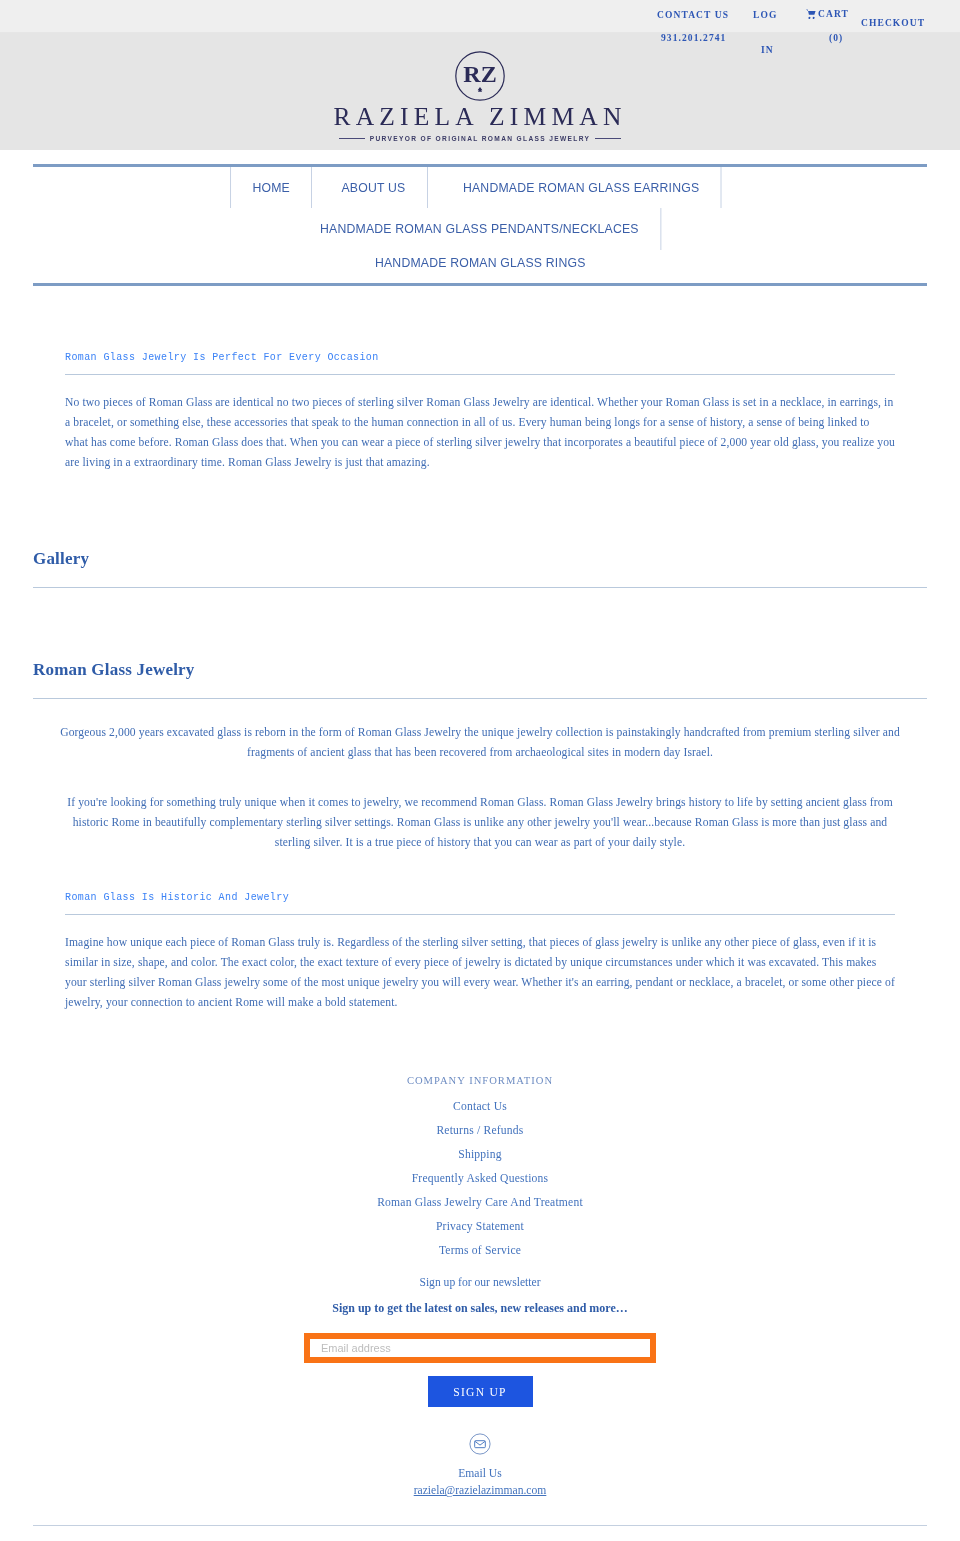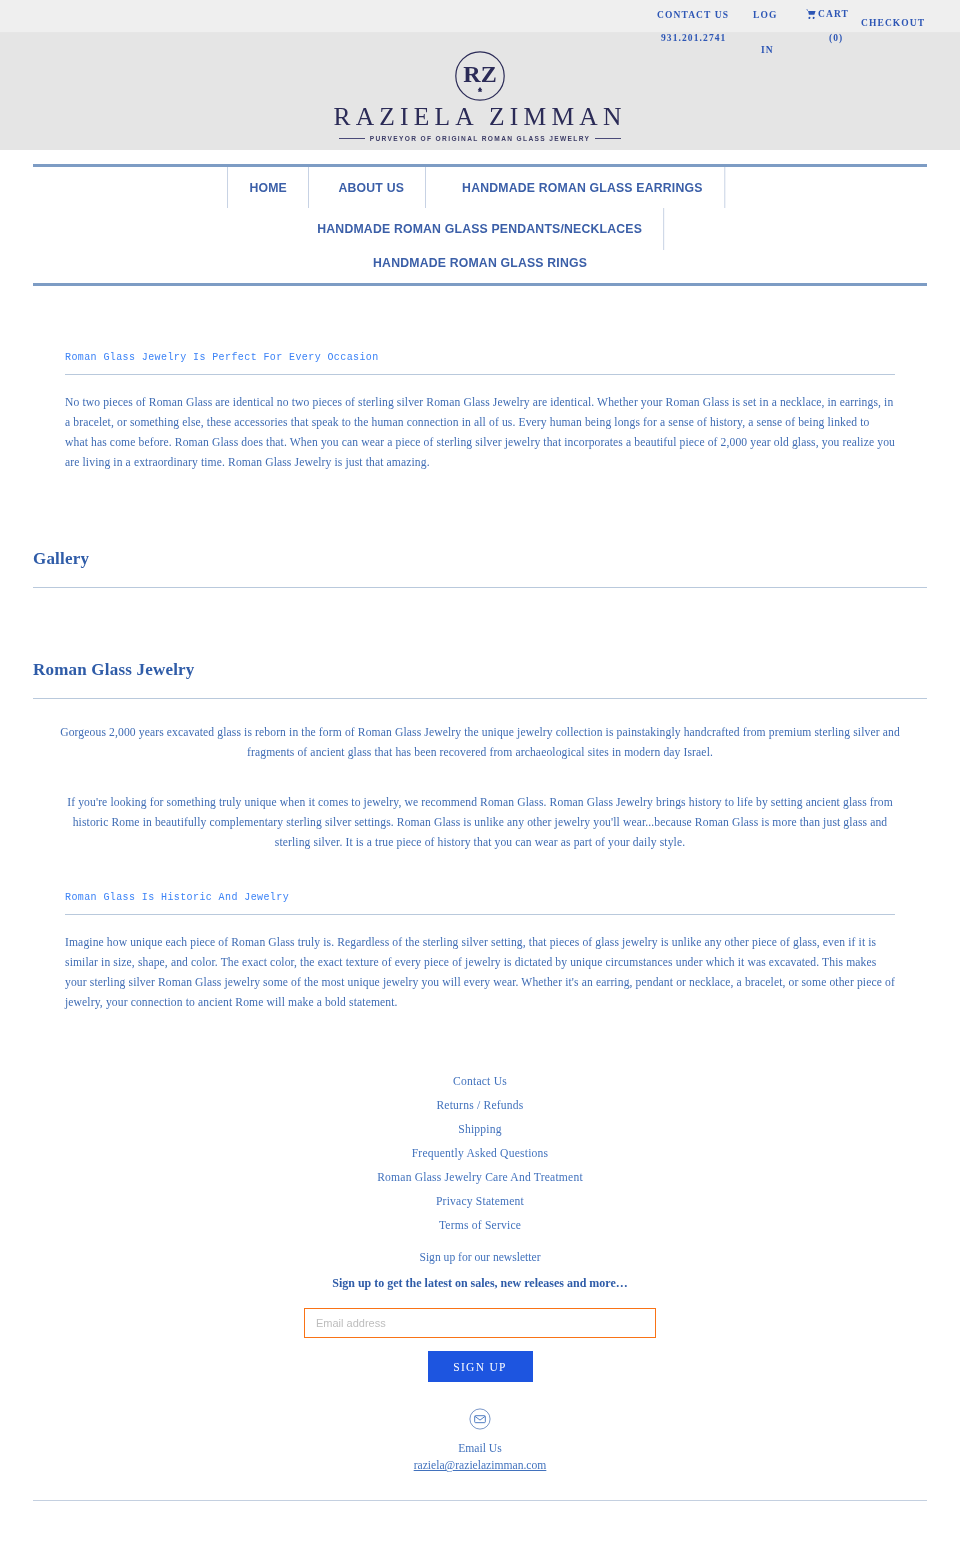--- a/index.html
+++ b/index.html
@@ -85,21 +85,20 @@
     white-space: nowrap;
   }
 
   
   .nav-block {
     width: 894px;
     margin: 14px auto 0 auto;
     border-top: 3px solid #7d9cc4;
     border-bottom: 3px solid #7d9cc4;
     padding: 0;
-    font-weight: bold;
   }
   .nav-row {
     display: flex;
     justify-content: center;
     align-items: stretch;
     flex-wrap: wrap;
   }
   .nav-item {
     font-family: "Liberation Sans Narrow", "Liberation Sans", sans-serif;
     font-size: 13.2px;
@@ -197,21 +196,21 @@
   }
   .news-form {
     margin-top: 17px;
     display: flex;
     flex-direction: column;
     align-items: center;
   }
   .email-input {
     width: 352px;
     height: 30px;
-    border: 1px solid #f97316;
+    border: 6px solid #f97316;
     background: #fff;
     font-family: "Liberation Sans", sans-serif;
     font-size: 11px;
     color: #444;
     padding: 0 11px;
     outline: none;
   }
   .email-input::placeholder { color: #bdbdbd; }
   .signup-btn {
     margin-top: 13px;
@@ -313,20 +312,21 @@
   <p class="body-copy center">Gorgeous 2,000 years excavated glass is reborn in the form of Roman Glass Jewelry the unique jewelry collection is painstakingly handcrafted from premium sterling silver and fragments of ancient glass that has been recovered from archaeological sites in modern day Israel.</p>
   <p class="body-copy center">If you're looking for something truly unique when it comes to jewelry, we recommend Roman Glass. Roman Glass Jewelry brings history to life by setting ancient glass from historic Rome in beautifully complementary sterling silver settings. Roman Glass is unlike any other jewelry you'll wear...because Roman Glass is more than just glass and sterling silver. It is a true piece of history that you can wear as part of your daily style.</p>
 
   <div class="sec-gap"></div>
   <h2 class="sec-heading-left">Roman Glass Is Historic And Jewelry</h2>
   <div class="rule-thin"></div>
   <p class="body-copy">Imagine how unique each piece of Roman Glass truly is. Regardless of the sterling silver setting, that pieces of glass jewelry is unlike any other piece of glass, even if it is similar in size, shape, and color. The exact color, the exact texture of every piece of jewelry is dictated by unique circumstances under which it was excavated. This makes your sterling silver Roman Glass jewelry some of the most unique jewelry you will every wear. Whether it's an earring, pendant or necklace, a bracelet, or some other piece of jewelry, your connection to ancient Rome will make a bold statement.</p>
 </main>
 
 <footer class="footer">
+  <div class="foot-title">COMPANY INFORMATION</div>
 
   <a class="foot-link" href="#">Contact Us</a>
   <a class="foot-link" href="#">Returns / Refunds</a>
   <a class="foot-link" href="#">Shipping</a>
   <a class="foot-link" href="#">Frequently Asked Questions</a>
   <a class="foot-link" href="#">Roman Glass Jewelry Care And Treatment</a>
   <a class="foot-link" href="#">Privacy Statement</a>
   <a class="foot-link" href="#">Terms of Service</a>
 
   <div class="news-title">Sign up for our newsletter</div>

